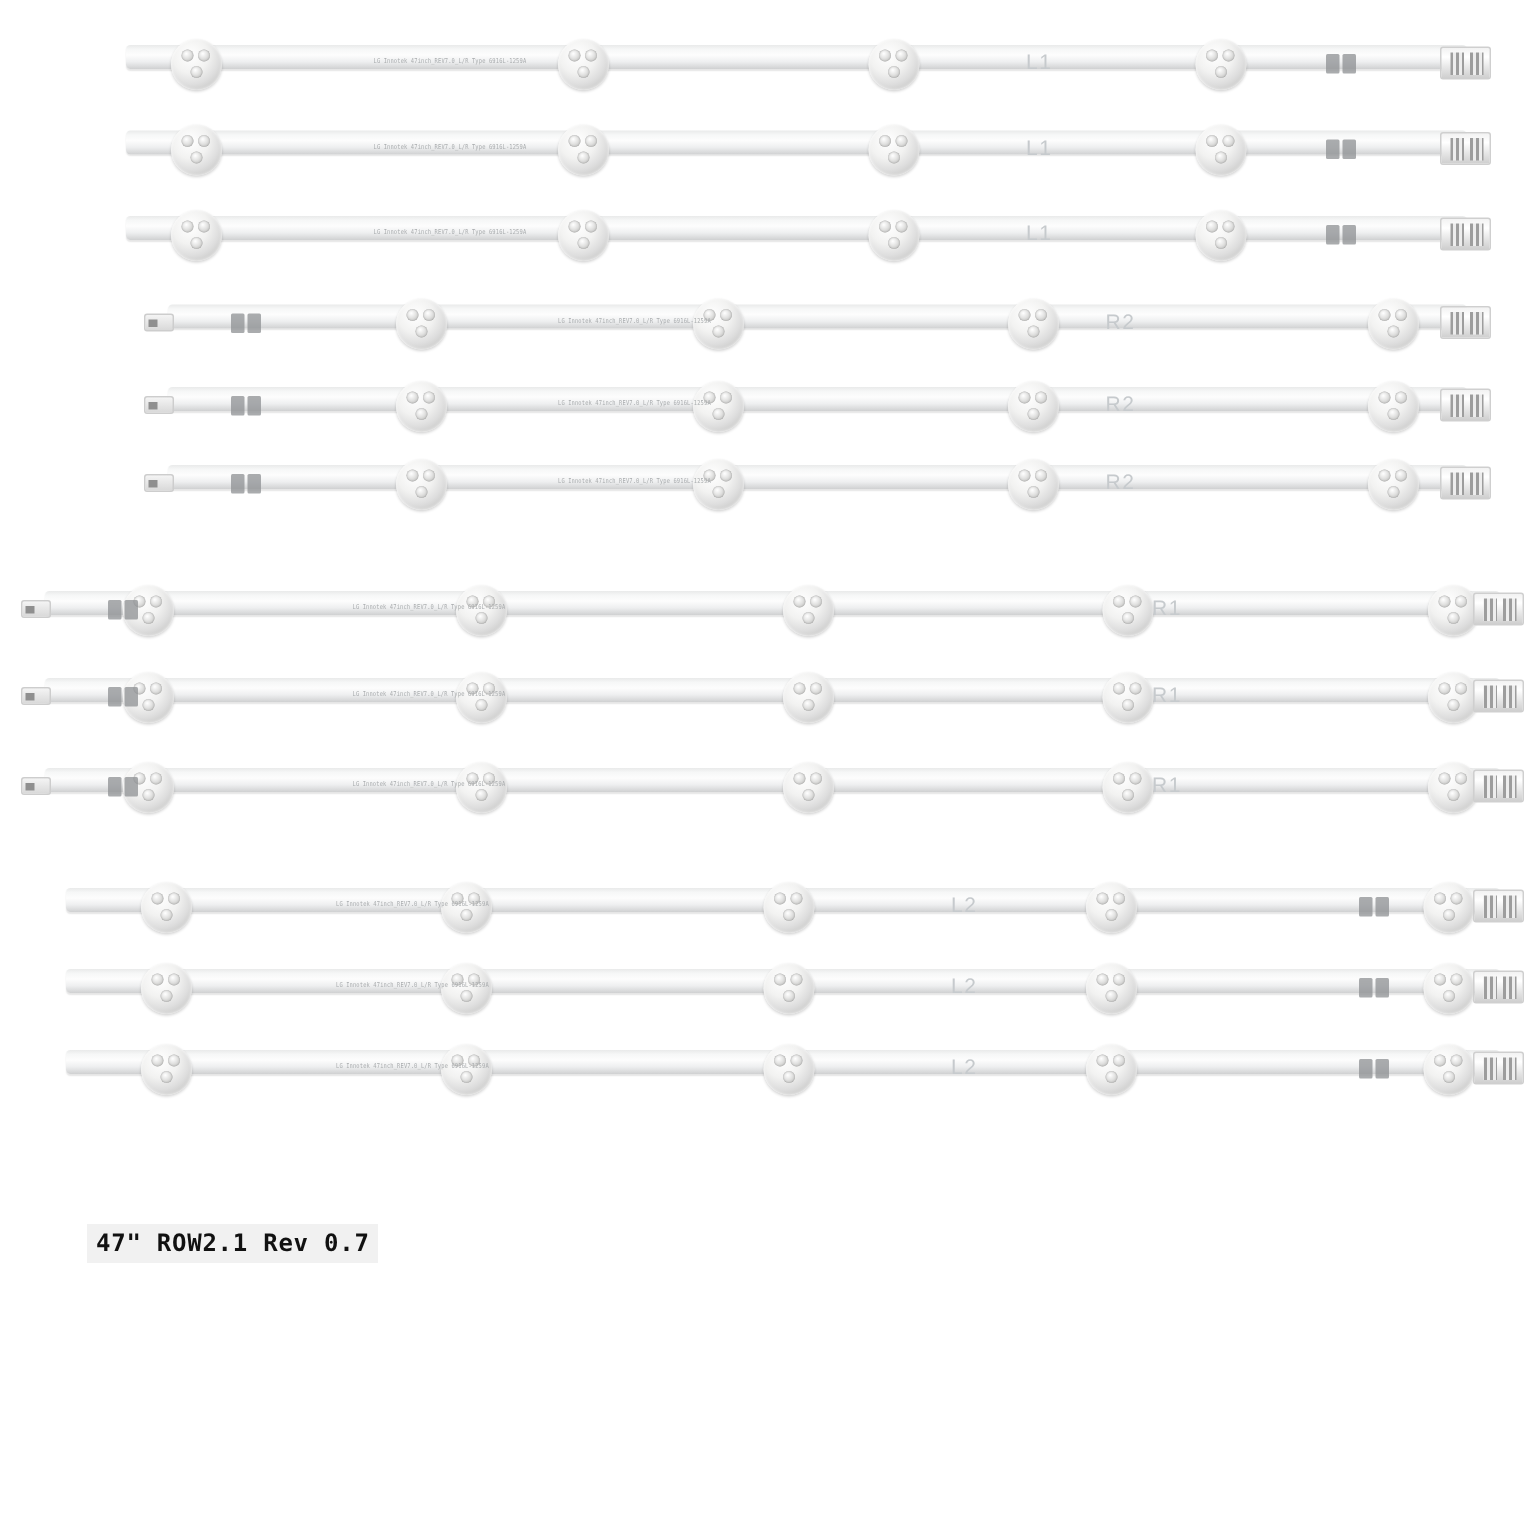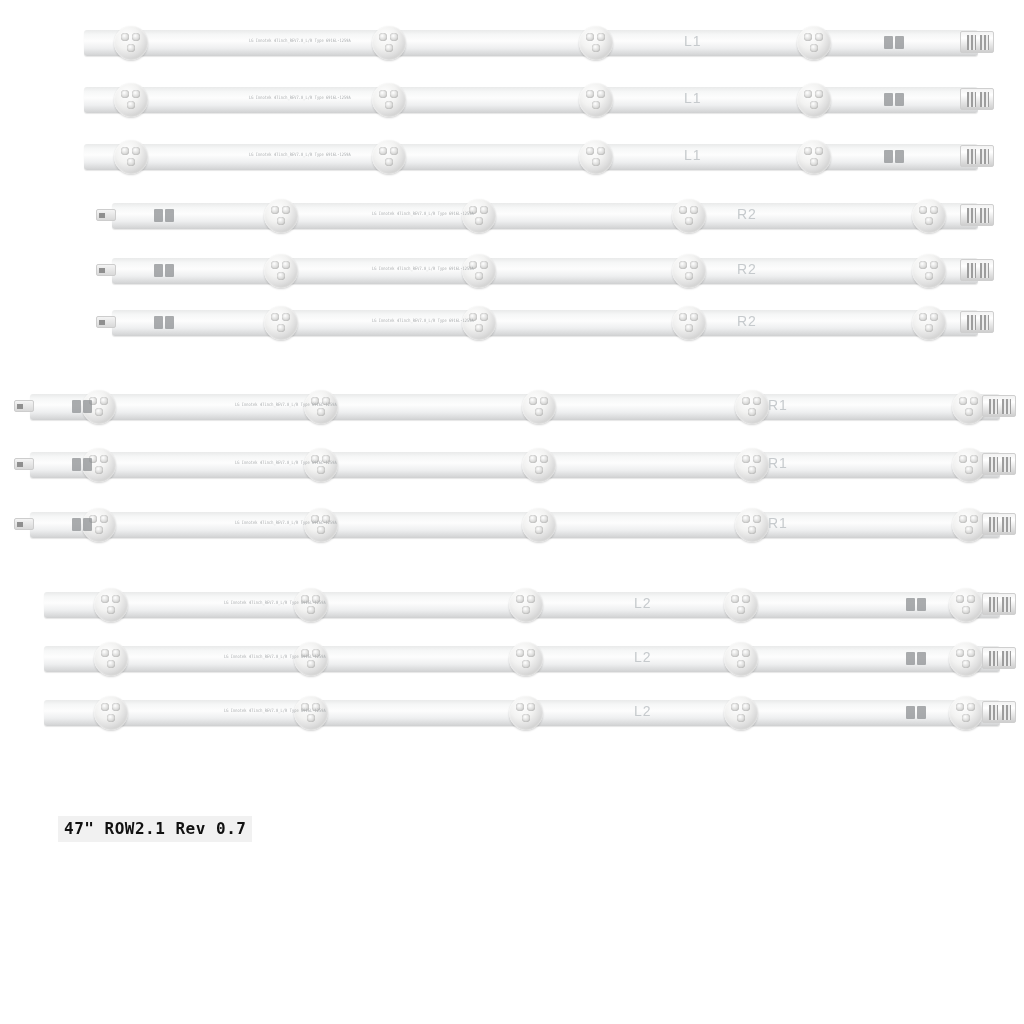--- a/index.html
+++ b/index.html
@@ -20,21 +20,21 @@
     left: 0;
     top: 0;
     width: 1024px;
     height: 1024px;
     background: #ffffff;
   }
 
   
   .strip {
     position: absolute;
-    height: 26px;
+    height: 16px;
   }
 
   .strip .bar {
     position: absolute;
     left: 0;
     top: 0;
     right: 0;
     bottom: 0;
     border-radius: 3px;
     background: linear-gradient(to bottom,

